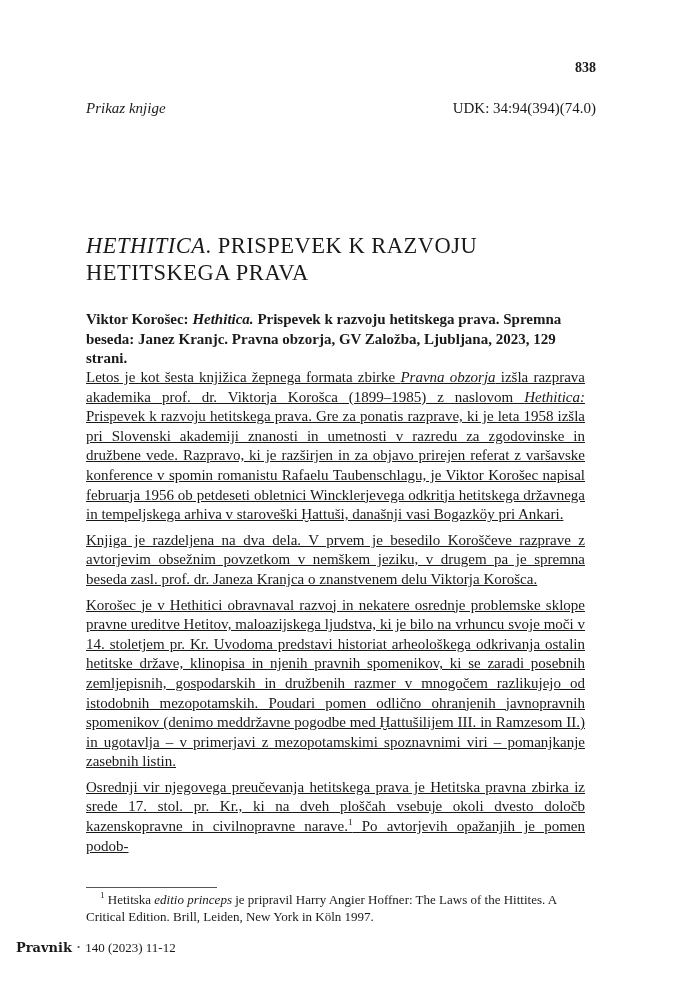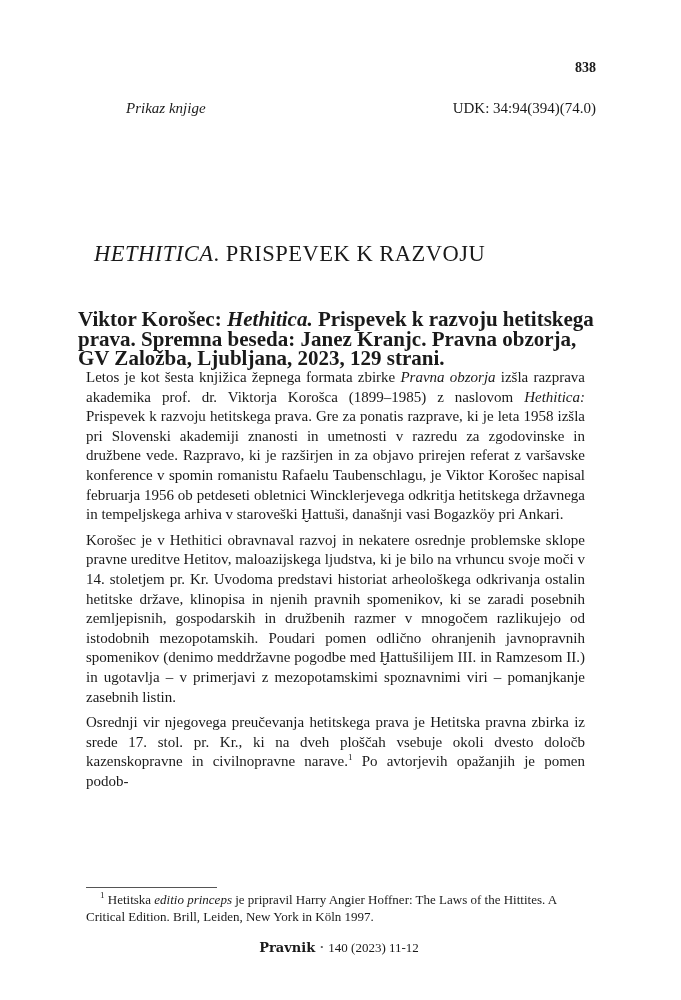--- a/index.html
+++ b/index.html
@@ -1,59 +1,61 @@
 <!DOCTYPE html>
 <html><head>
   <meta charset="utf-8">
   <style>
     html, body { margin: 0; padding: 0; background: #ffffff; }
     body {
       width: 681px; height: 1000px; position: relative; overflow: hidden;
       font-family: "Liberation Serif", "DejaVu Serif", serif; color: #1a1a1a;
     }
     .page-num { position: absolute; top: 60px; right: 85px; font-size: 14px; font-weight: bold; }
-    .running-head { position: absolute; top: 100px; left: 86px; right: 85px; display: flex; justify-content: space-between; font-size: 15px; margin-left: 40px; }
+    .running-head { position: absolute; top: 100px; left: 86px; right: 85px; display: flex; justify-content: space-between; font-size: 15px; }
     .running-head .left { font-style: italic; }
-    .title { position: absolute; top: 232px; left: 86px; right: 85px; font-size: 22.5px; line-height: 27px; letter-spacing: 0.5px; margin: 8px; font-weight: normal; }
+    .title { position: absolute; top: 232px; left: 86px; right: 85px; font-size: 22.5px; line-height: 27px; letter-spacing: 0.5px; margin: 0; font-weight: normal; }
     .title .it { font-style: italic; }
-    .citation { position: absolute; top: 310px; left: 78px; right: 85px; font-size: 21px; line-height: 19.5px; font-weight: bold; }
+    .citation { position: absolute; top: 310px; left: 86px; right: 85px; font-size: 15px; line-height: 19.5px; font-weight: bold; }
     .citation .it { font-style: italic; }
-    .body { position: absolute; top: 368px; left: 86px; right: 96px; font-size: 15px; line-height: 19.6px; text-align: justify; }
+    .body { position: absolute; top: 368px; left: 86px; right: 96px; font-size: 15px; line-height: 19.6px; text-align: justify; text-decoration: underline; }
     .body p { margin: 0 0 6px 0; }
     .body .it { font-style: italic; }
     sup { font-size: 9px; vertical-align: 6px; line-height: 0; }
     .fn-rule { position: absolute; top: 887px; left: 86px; width: 131px; height: 0; border-top: 1px solid #555; }
     .footnote { position: absolute; top: 891px; left: 86px; right: 85px; font-size: 13px; line-height: 17px; text-indent: 14px; }
     .footnote .it { font-style: italic; }
-    .footer { position: absolute; top: 940px; left: 0; right: 3px; text-align: center; font-size: 13px; }
+    .footer { position: absolute; top: 940px; left: 0; right: 3px; text-align: left; font-size: 13px; padding-left: 16px; }
     .footer .journal { font-family: "DejaVu Serif", serif; font-weight: bold; font-size: 13px; }
     .footer .dot { display: inline-block; margin: 0 5px; font-size: 9px; vertical-align: 2px; color: #555; }
   </style>
 </head>
 <body>
 
 <div class="page-num">838</div>
 
 <div class="running-head">
   <span class="left">Prikaz knjige</span>
   <span class="right">UDK: 34:94(394)(74.0)</span>
 </div>
 
 <h1 class="title">
   <span class="it">HETHITICA</span><span>. PRISPEVEK K RAZVOJU</span><br>
+  <span>HETITSKEGA PRAVA</span>
 </h1>
 
 <div class="citation">
   <span>Viktor Korošec: </span><span class="it">Hethitica.</span><span> Prispevek k razvoju hetitskega prava. Spremna beseda: Janez Kranjc. Pravna obzorja, GV Založba, Ljubljana, 2023, 129 strani.</span>
 </div>
 
 <div class="body">
   <p>
     <span>Letos je kot šesta knjižica žepnega formata zbirke </span><span class="it">Pravna obzorja</span><span> izšla razprava akademika prof. dr. Viktorja Korošca (1899–1985) z naslovom </span><span class="it">Hethitica:</span><span> Prispevek k razvoju hetitskega prava. Gre za ponatis razprave, ki je leta 1958 izšla pri Slovenski akademiji znanosti in umetnosti v razredu za zgodovinske in družbene vede. Razpravo, ki je razširjen in za objavo prirejen referat z varšavske konference v spomin romanistu Rafaelu Taubenschlagu, je Viktor Korošec napisal februarja 1956 ob petdeseti obletnici Wincklerjevega odkritja hetitskega državnega in tempeljskega arhiva v staroveški Ḫattuši, današnji vasi Bogazköy pri Ankari.</span>
   </p>
+  <p>Knjiga je razdeljena na dva dela. V prvem je besedilo Koroščeve razprave z avtorjevim obsežnim povzetkom v nemškem jeziku, v drugem pa je spremna beseda zasl. prof. dr. Janeza Kranjca o znanstvenem delu Viktorja Korošca.</p>
   <p>Korošec je v Hethitici obravnaval razvoj in nekatere osrednje problemske sklope pravne ureditve Hetitov, maloazijskega ljudstva, ki je bilo na vrhuncu svoje moči v 14. stoletjem pr. Kr. Uvodoma predstavi historiat arheološkega odkrivanja ostalin hetitske države, klinopisa in njenih pravnih spomenikov, ki se zaradi posebnih zemljepisnih, gospodarskih in družbenih razmer v mnogočem razlikujejo od istodobnih mezopotamskih. Poudari pomen odlično ohranjenih javnopravnih spomenikov (denimo meddržavne pogodbe med Ḫattušilijem III. in Ramzesom II.) in ugotavlja – v primerjavi z mezopotamskimi spoznavnimi viri – pomanjkanje zasebnih listin.</p>
   <p>
     <span>Osrednji vir njegovega preučevanja hetitskega prava je Hetitska pravna zbirka iz srede 17. stol. pr. Kr., ki na dveh ploščah vsebuje okoli dvesto določb kazenskopravne in civilnopravne narave.</span><sup>1</sup><span> Po avtorjevih opažanjih je pomen podob-</span>
   </p>
 </div>
 
 <div class="fn-rule"></div>
 
 <div class="footnote">
   <sup>1</sup><span> Hetitska </span><span class="it">editio princeps</span><span> je pripravil Harry Angier Hoffner: The Laws of the Hittites. A Critical Edition. Brill, Leiden, New York in Köln 1997.</span>

